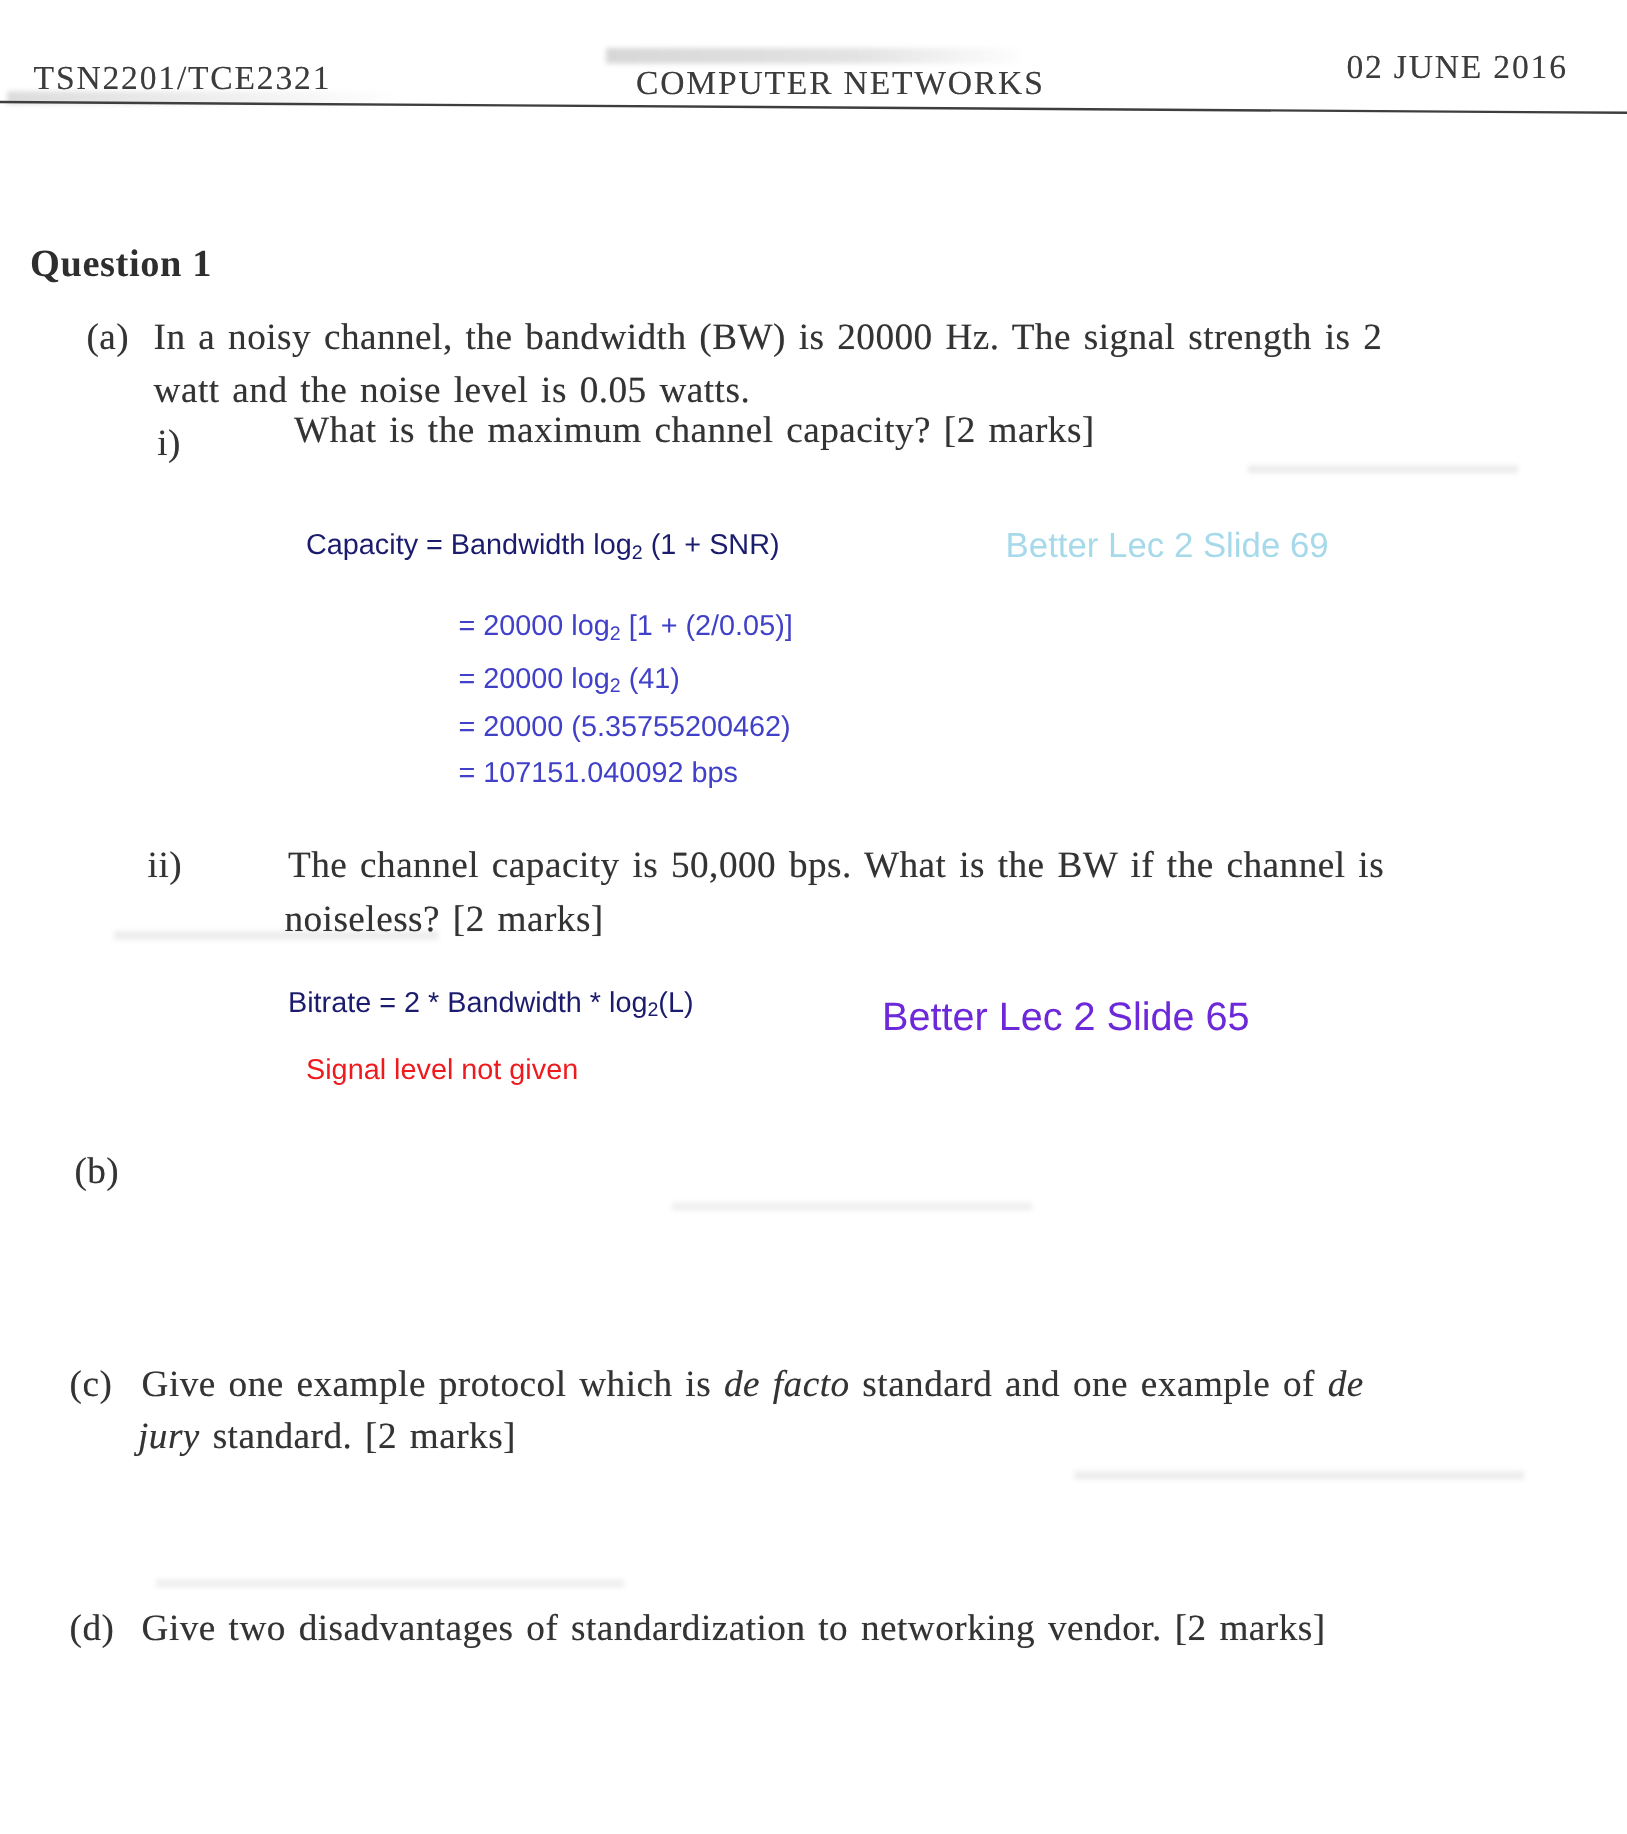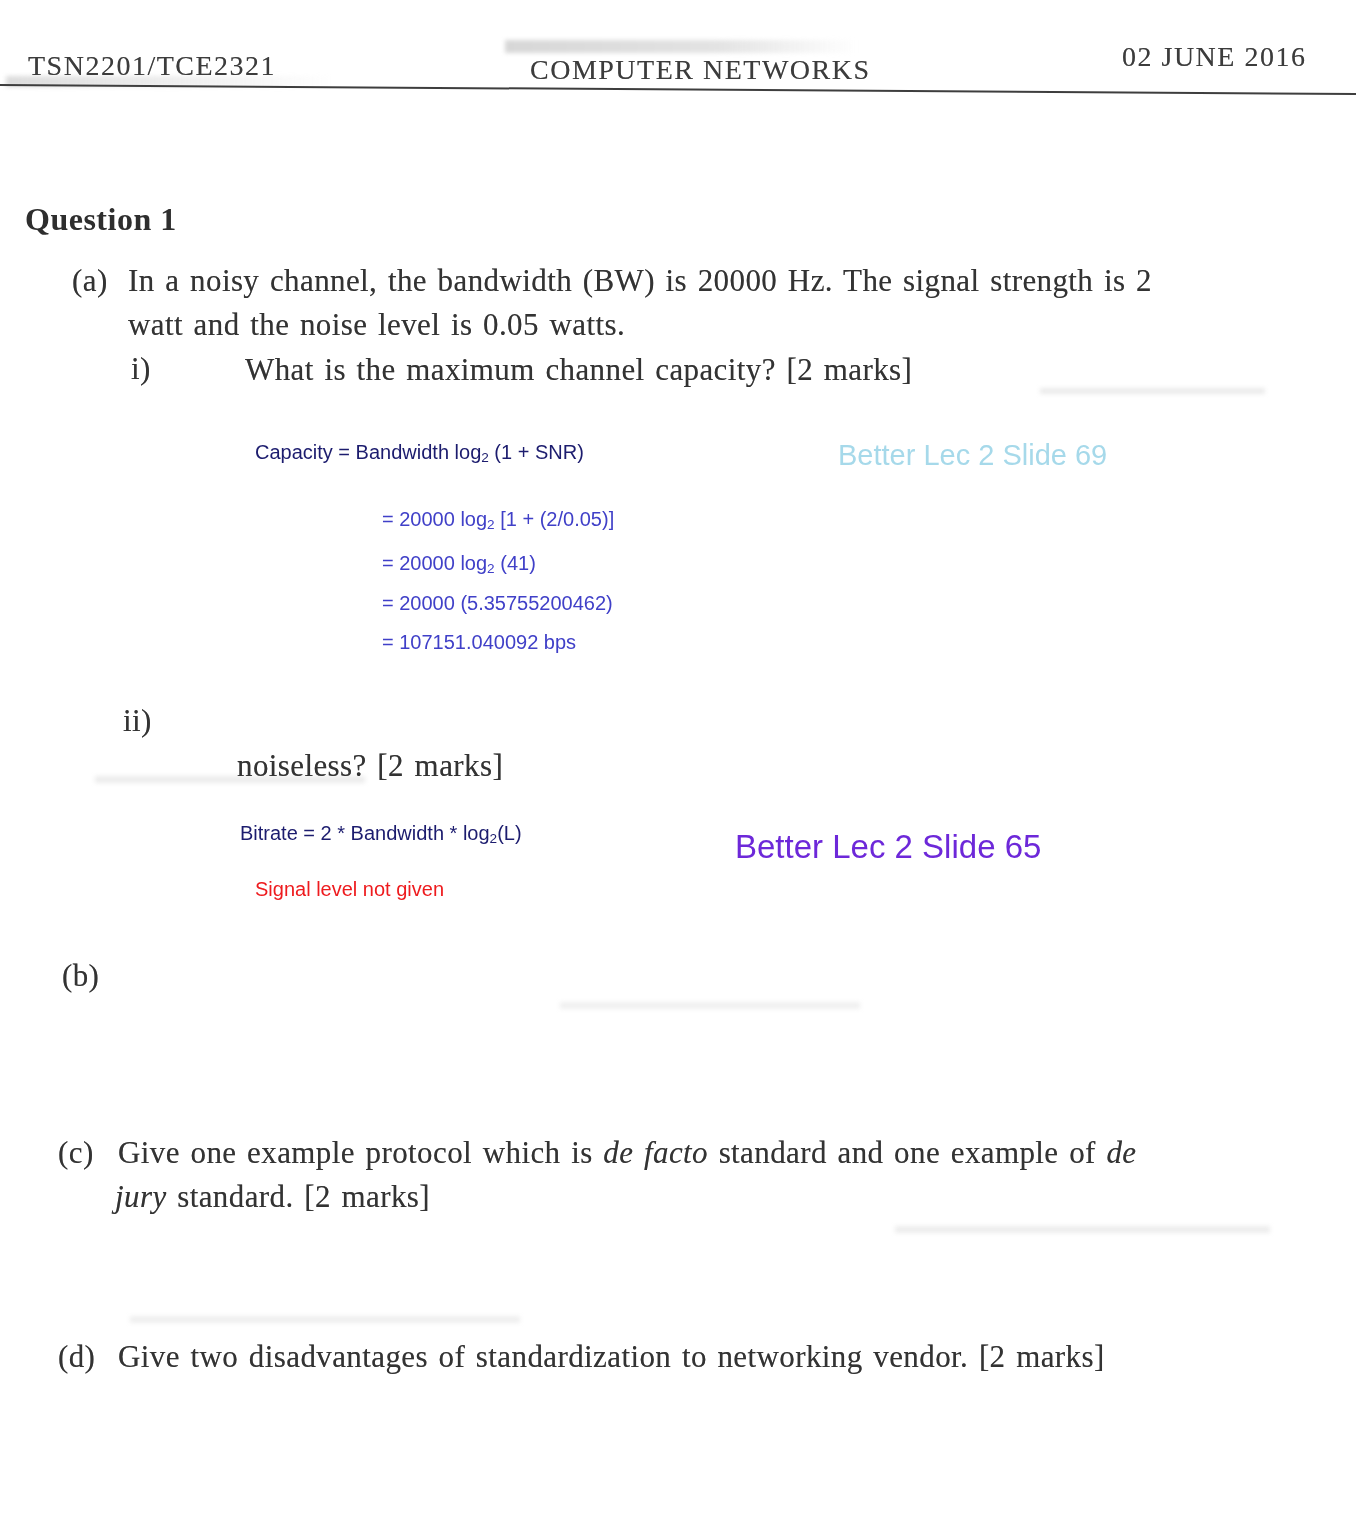--- a/index.html
+++ b/index.html
@@ -39,21 +39,21 @@
     font-family: "Liberation Serif", serif;
     font-weight: bold;
     font-size: 32px;
     letter-spacing: 0.5px;
   }
   .ital { font-style: italic; text-align: right; }
 
   
   .ann {
     font-family: "Liberation Sans", sans-serif;
-    font-size: 20px;
+    font-size: 24px;
     letter-spacing: 0px;
   }
   .ann sub {
     font-size: 0.68em;
     vertical-align: -0.25em;
     line-height: 0;
   }
 
   
   .rule {
@@ -91,21 +91,21 @@
   <div class="abs header-text" style="left:1122px; top:41px;">02 JUNE 2016</div>
   <div class="rule"></div>
 
   <div class="abs qtitle" style="left:25px; top:174px;margin-top:27px;">Question 1</div>
 
   <div class="abs printed" style="left:72px; top:263px;">(a)</div>
   <div class="abs printed" style="left:128px; top:263px;">In a noisy channel, the bandwidth (BW) is 20000 Hz.  The signal strength is 2</div>
   <div class="abs printed" style="left:128px; top:307px;">watt and the noise level is 0.05 watts.</div>
 
   <div class="abs printed" style="left:131px; top:351px;">i)</div>
-  <div class="abs printed" style="left:245px; top:352px;text-align:right;">What is the maximum channel capacity? [2 marks]</div>
+  <div class="abs printed" style="left:245px; top:340px;text-align:right;">What is the maximum channel capacity? [2 marks]</div>
 
   <div class="abs ann" style="left:255px; top:441px; color:#1c1c6e;">
     <span>Capacity = Bandwidth log</span><sub>2</sub><span> (1 + SNR)</span>
   </div>
 
   <div class="abs ann" style="left:838px; top:439px; color:#a6d9ea; font-size:29px;">Better Lec 2 Slide 69</div>
 
   <div class="abs ann" style="left:382px; top:508px; color:#4040c8;">
     <span>= 20000 log</span><sub>2</sub><span> [1 + (2/0.05)]</span>
   </div>
@@ -113,20 +113,21 @@
     <span>= 20000 log</span><sub>2</sub><span> (41)</span>
   </div>
   <div class="abs ann" style="left:382px; top:592px; color:#4040c8;">
     <span>= 20000 (5.35755200462)</span><sub></sub><span></span>
   </div>
   <div class="abs ann" style="left:382px; top:631px; color:#4040c8;">
     <span>= 107151.040092 bps</span><sub></sub><span></span>
   </div>
 
   <div class="abs printed" style="left:123px; top:703px;">ii)</div>
+  <div class="abs printed" style="left:240px; top:703px;">The channel capacity is 50,000 bps. What is the BW if the channel is</div>
   <div class="abs printed" style="left:237px; top:748px;">noiseless? [2 marks]</div>
 
   <div class="abs ann" style="left:735px; top:828px; color:#6d28d9; font-size:33px;">Better Lec 2 Slide 65</div>
 
   <div class="abs ann" style="left:240px; top:822px; color:#1c1c6e;">
     <span>Bitrate = 2 * Bandwidth * log</span><sub>2</sub><span>(L)</span>
   </div>
 
   <div class="abs ann" style="left:255px; top:878px; color:#ee1b1e;">Signal level not given</div>
 

